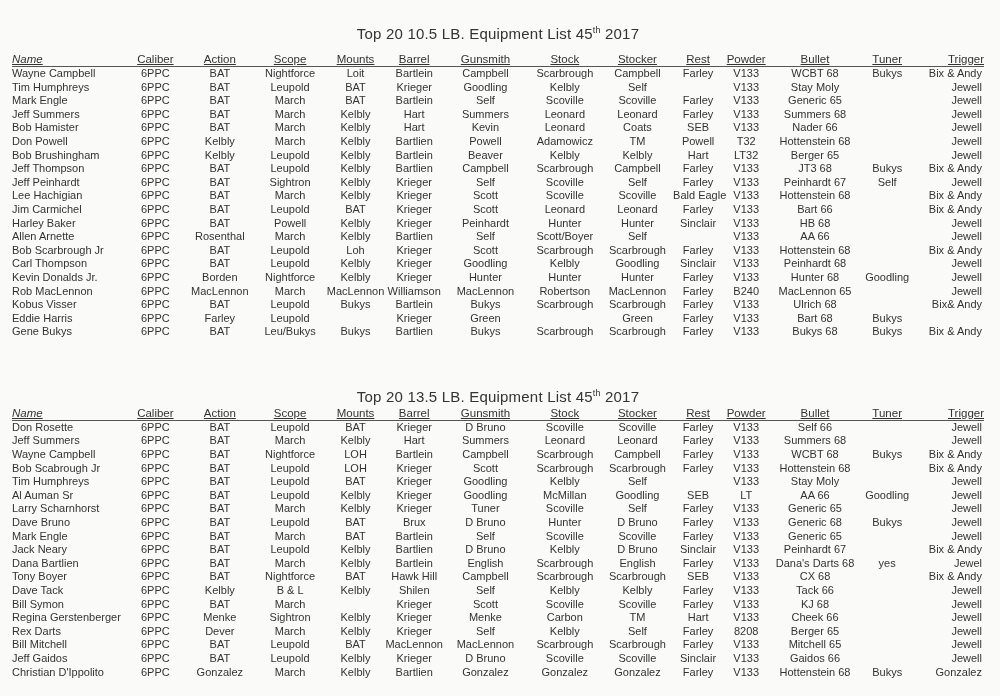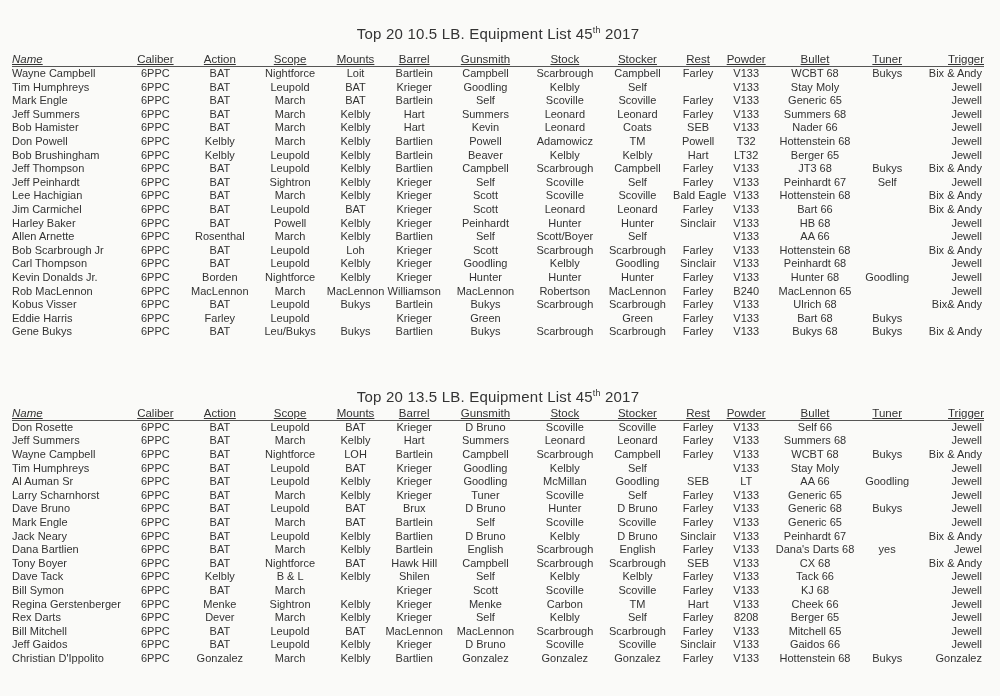--- a/index.html
+++ b/index.html
@@ -514,20 +514,36 @@
             <td>Campbell</td>
             <td>Scarbrough</td>
             <td>Campbell</td>
             <td>Farley</td>
             <td>V133</td>
             <td>WCBT 68</td>
             <td>Bukys</td>
             <td>Bix &amp; Andy</td>
           </tr>
           <tr>
+            <td>Bob Scabrough Jr</td>
+            <td>6PPC</td>
+            <td>BAT</td>
+            <td>Leupold</td>
+            <td>LOH</td>
+            <td>Krieger</td>
+            <td>Scott</td>
+            <td>Scarbrough</td>
+            <td>Scarbrough</td>
+            <td>Farley</td>
+            <td>V133</td>
+            <td>Hottenstein 68</td>
+            <td></td>
+            <td>Bix &amp; Andy</td>
+          </tr>
+          <tr>
             <td>Tim Humphreys</td>
             <td>6PPC</td>
             <td>BAT</td>
             <td>Leupold</td>
             <td>BAT</td>
             <td>Krieger</td>
             <td>Goodling</td>
             <td>Kelbly</td>
             <td>Self</td>
             <td></td>

